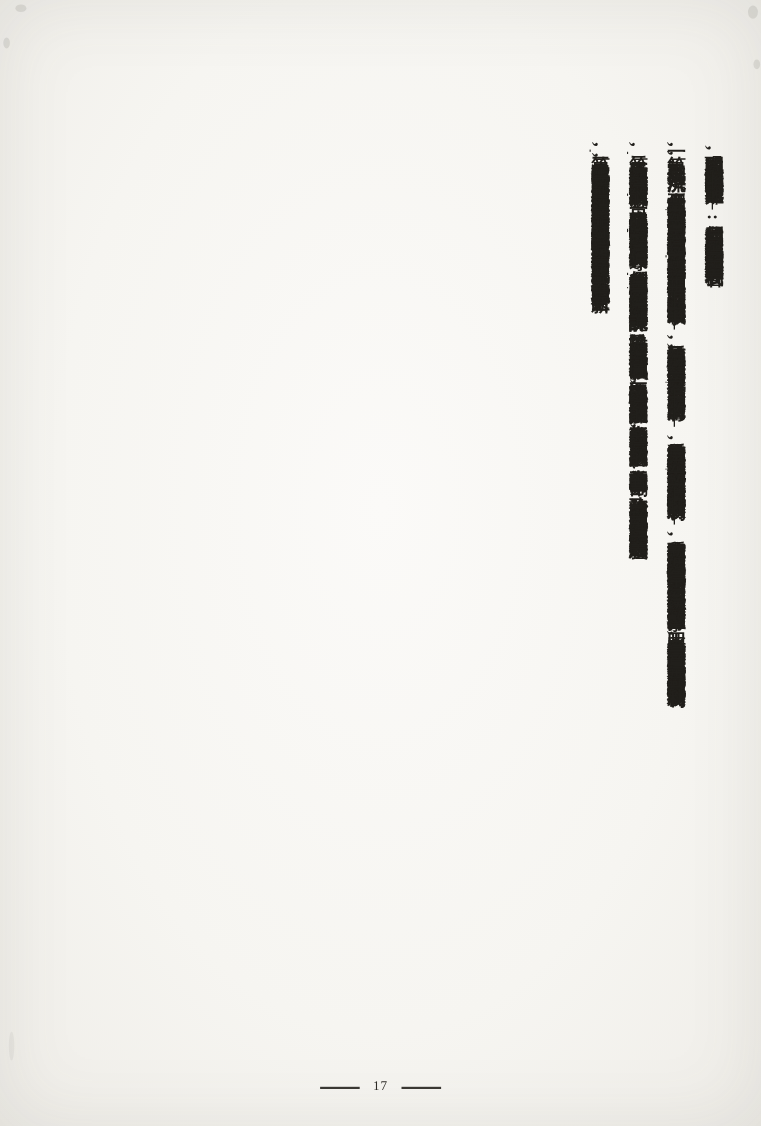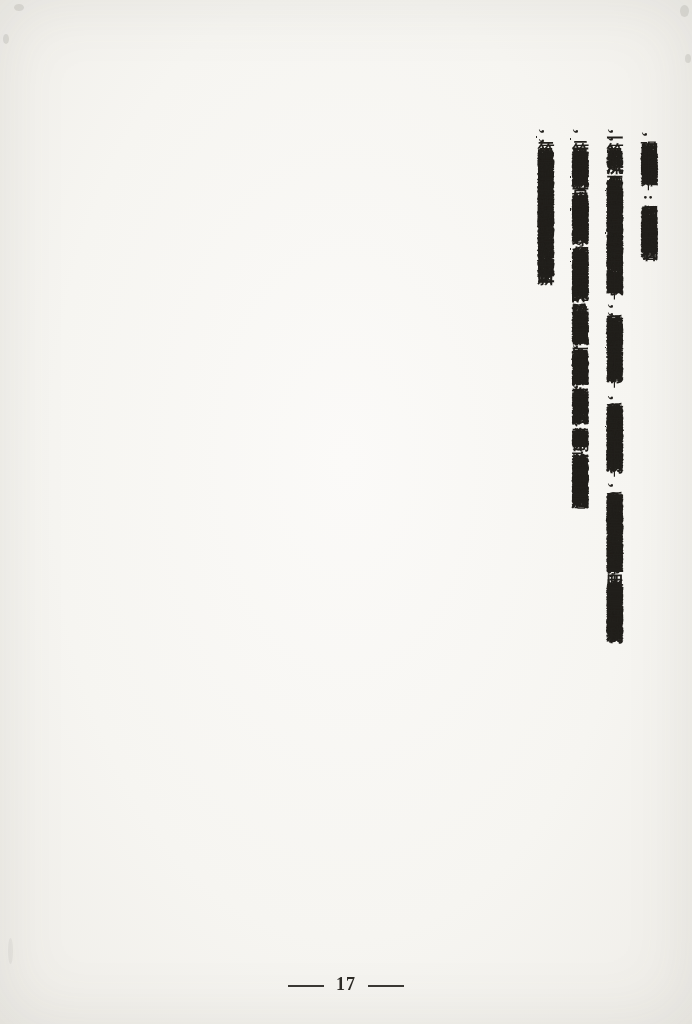--- a/index.html
+++ b/index.html
@@ -54,22 +54,22 @@
     color: #33312c;
   }
   .footer .dash {
     display: inline-block;
     width: 36px;
     height: 2px;
     background: #3a3833;
     margin: 0 12px;
   }
   .footer .page-num {
-    font-size: 18px;
-    font-weight: 700;
+    font-size: 12px;
+    font-weight: 400;
     letter-spacing: 1px;
     color: #2c2a25;
     transform: translateY(-1px);
   }
   
   .artifact {
     position: absolute;
     background: #4a463e;
     border-radius: 50%;
     opacity: 0.12;

